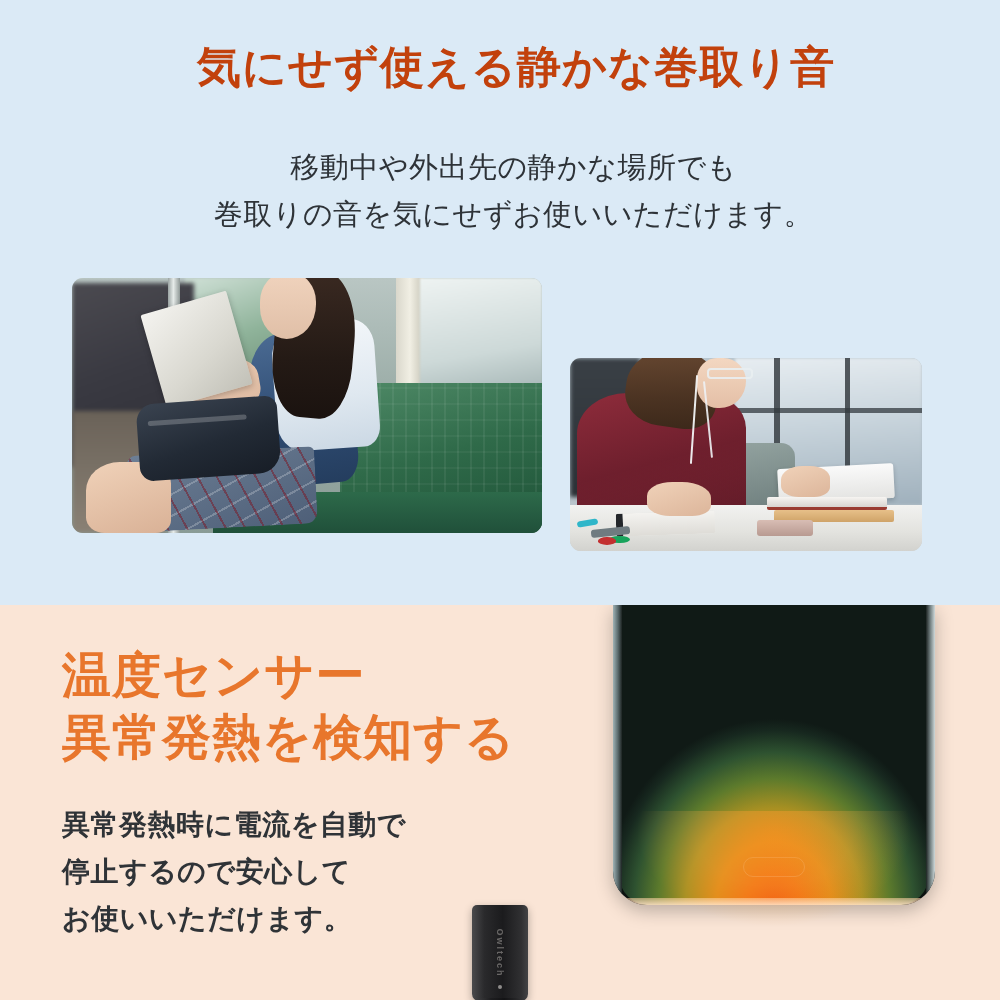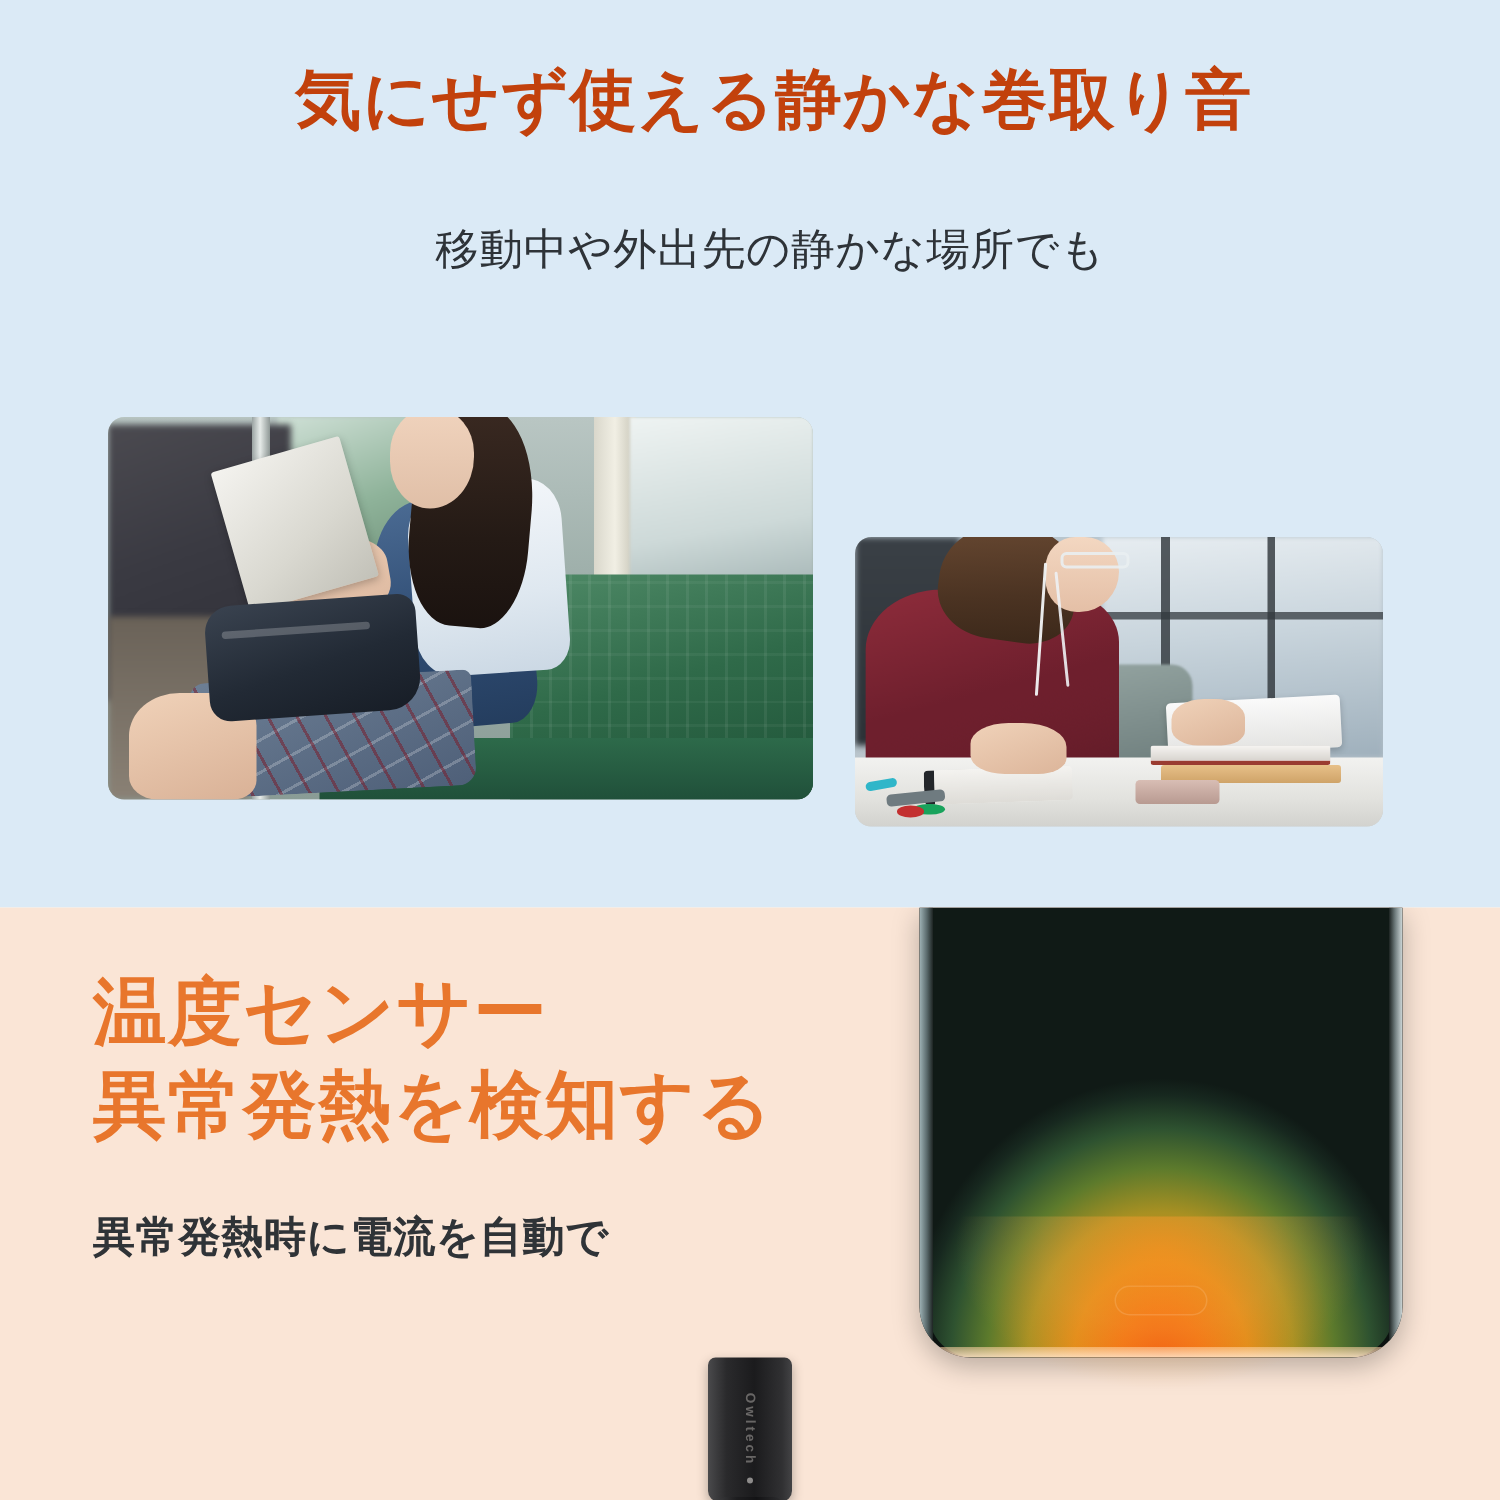--- a/index.html
+++ b/index.html
@@ -342,20 +342,21 @@
 <body>
 
 <div class="page">
 
   <section class="section-quiet">
 
     <h1 class="quiet-heading">気にせず使える静かな巻取り音</h1>
 
     <div class="quiet-sub">
       <div>移動中や外出先の静かな場所でも</div>
+      <div>巻取りの音を気にせずお使いいただけます。</div>
     </div>
 
     <figure class="photo photo-train">
       <div class="photo-inner">
         <div class="tr-bg"></div>
         <div class="tr-window-left"></div>
         <div class="tr-frame"></div>
         <div class="tr-window-right"></div>
         <div class="tr-crowd"></div>
         <div class="tr-crowd2"></div>
@@ -412,20 +413,22 @@
 
   <section class="section-heat">
 
     <h2 class="heat-heading">
       <div>温度センサー</div>
       <div>異常発熱を検知する</div>
     </h2>
 
     <div class="heat-body">
       <div>異常発熱時に電流を自動で</div>
+      <div>停止するので安心して</div>
+      <div>お使いいただけます。</div>
     </div>
 
     <div class="phone-wrap">
       <div class="phone-body">
         <div class="phone-screen"></div>
         <div class="phone-port"></div>
         <div class="phone-edge-l"></div>
         <div class="phone-edge-r"></div>
         <div class="phone-chin"></div>
       </div>

